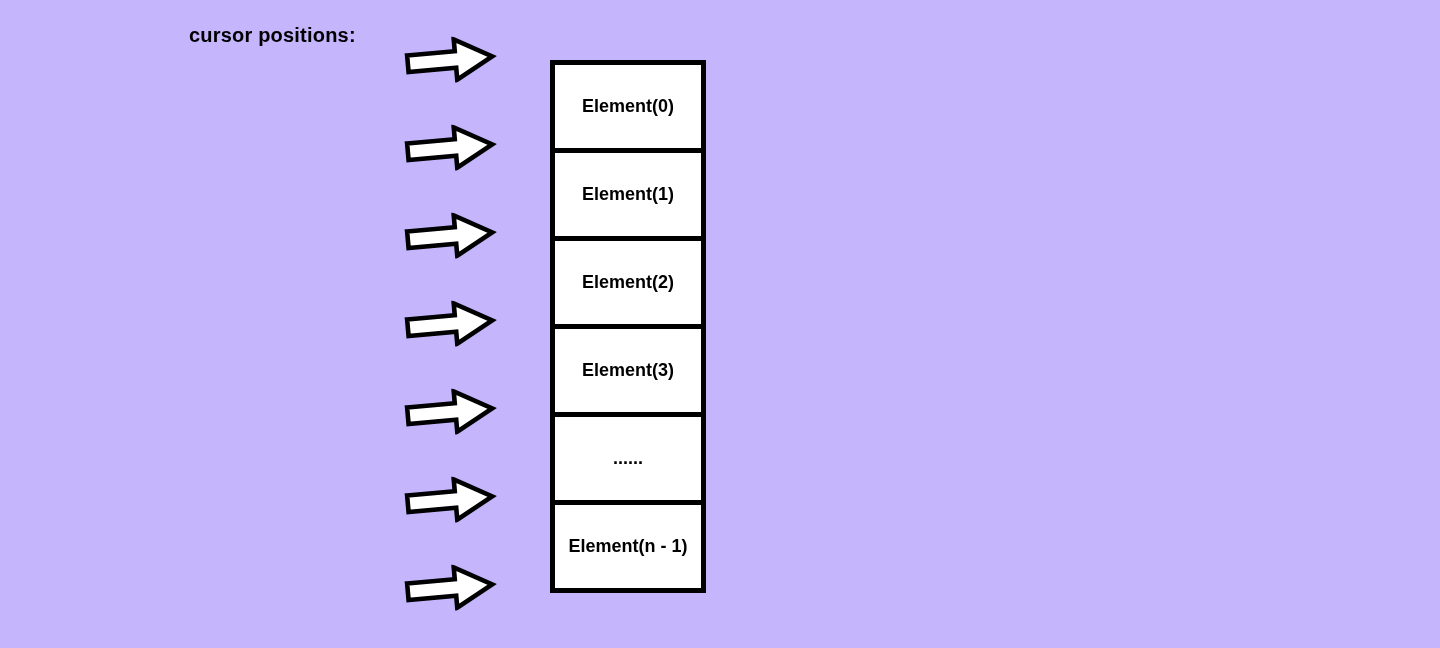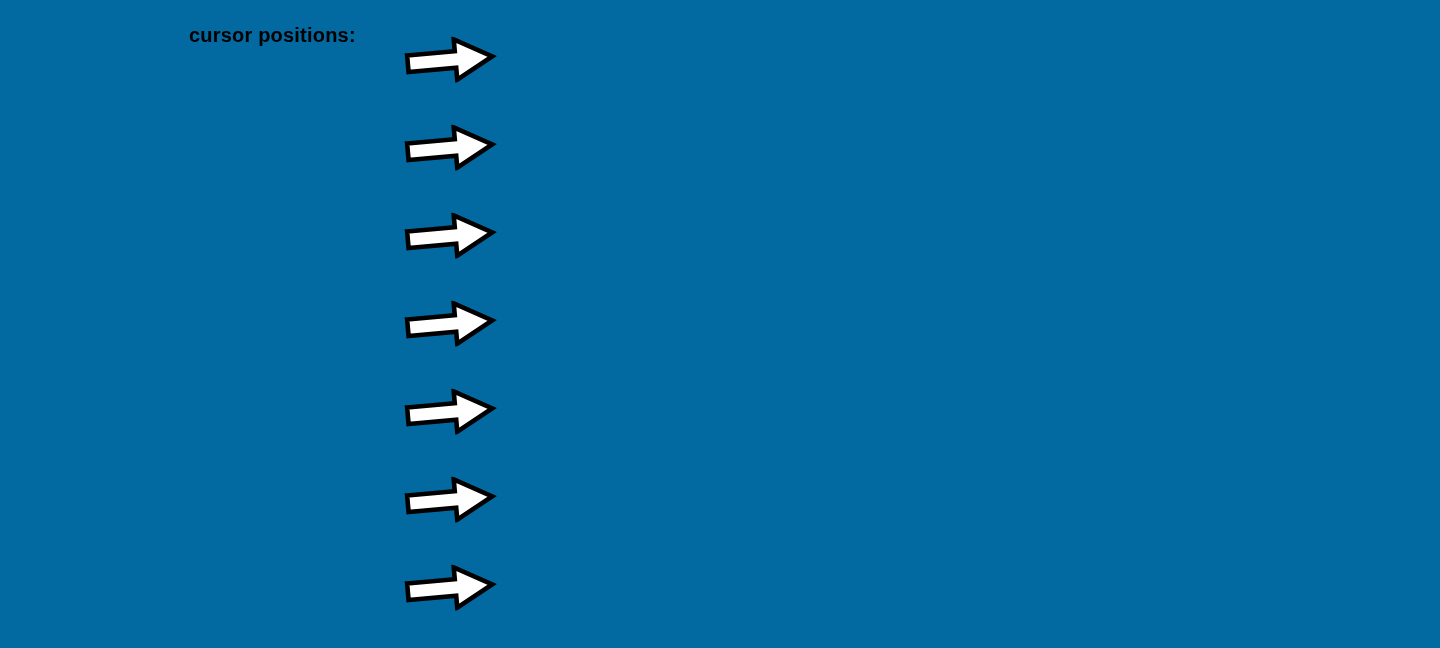--- a/index.html
+++ b/index.html
@@ -5,21 +5,21 @@
   html, body {
     margin: 0;
     padding: 0;
     background: #ffffff;
     font-family: "Liberation Sans", sans-serif;
   }
   .canvas {
     position: relative;
     width: 1440px;
     height: 648px;
-    background: #0369a1;
+    background: #c4b5fd;
     overflow: hidden;
   }
   .title {
     position: absolute;
     left: 189px;
     top: 24px;
     font-size: 20px;
     font-weight: bold;
     color: #000000;
     letter-spacing: 0.2px;
@@ -106,13 +106,33 @@
           <polygon points="4,16 56,16 56,3 96,25 56,47 56,34 4,34" fill="#ffffff" stroke="#000000" stroke-width="5" stroke-linejoin="miter"></polygon>
         </svg>
       </div>
       <div class="arrow" style="top: 528px;">
         <svg viewBox="0 0 100 50" xmlns="http://www.w3.org/2000/svg">
           <polygon points="4,16 56,16 56,3 96,25 56,47 56,34 4,34" fill="#ffffff" stroke="#000000" stroke-width="5" stroke-linejoin="miter"></polygon>
         </svg>
       </div>
     </div>
 
+  <div class="boxes">
+      <div class="box">
+        <span>Element(0)</span>
+      </div>
+      <div class="box">
+        <span>Element(1)</span>
+      </div>
+      <div class="box">
+        <span>Element(2)</span>
+      </div>
+      <div class="box">
+        <span>Element(3)</span>
+      </div>
+      <div class="box">
+        <span>......</span>
+      </div>
+      <div class="box">
+        <span>Element(n - 1)</span>
+      </div>
+    </div>
 </div>
 
 </body></html>

